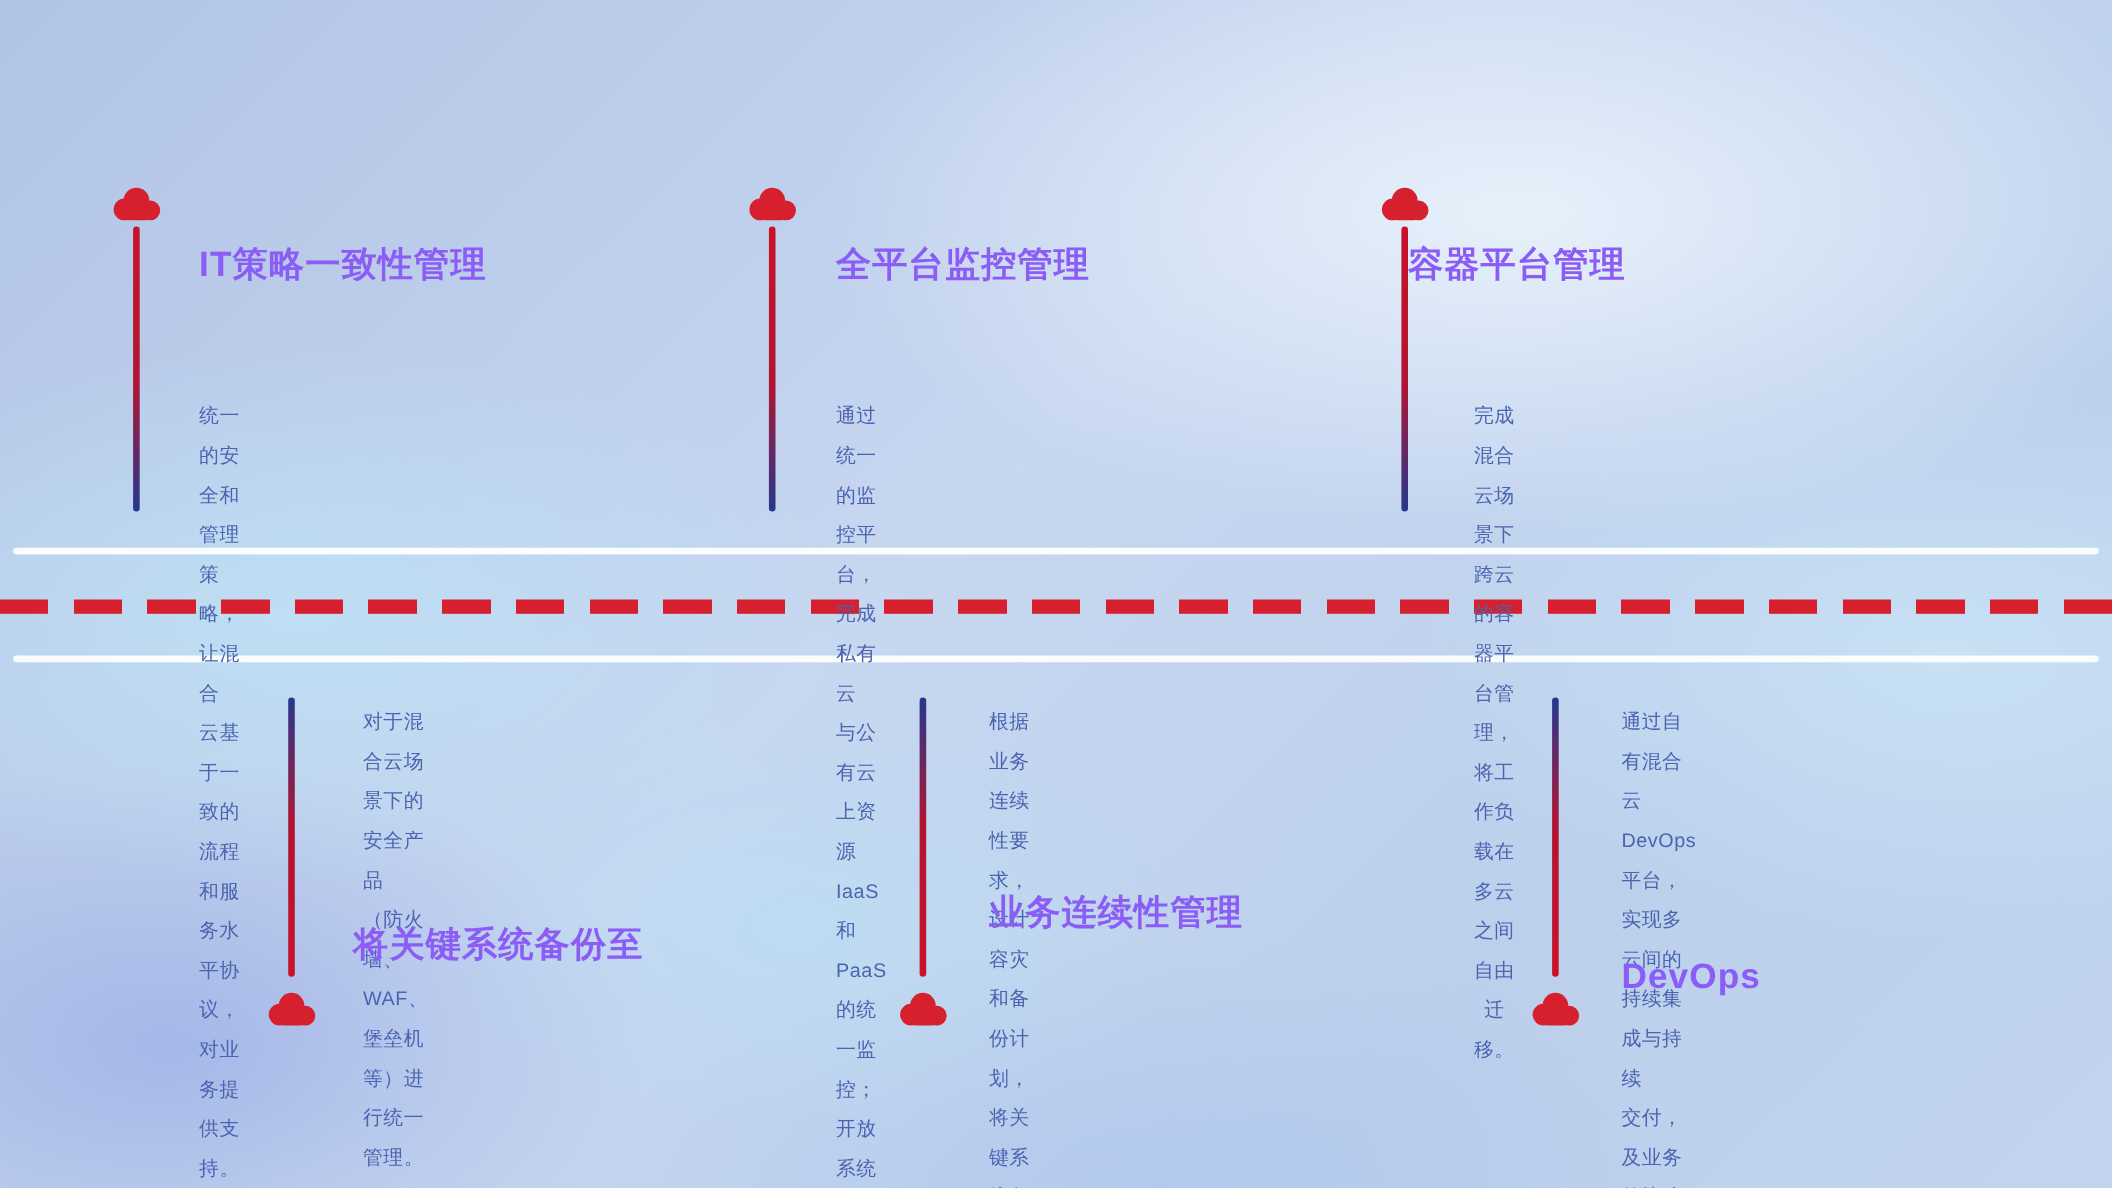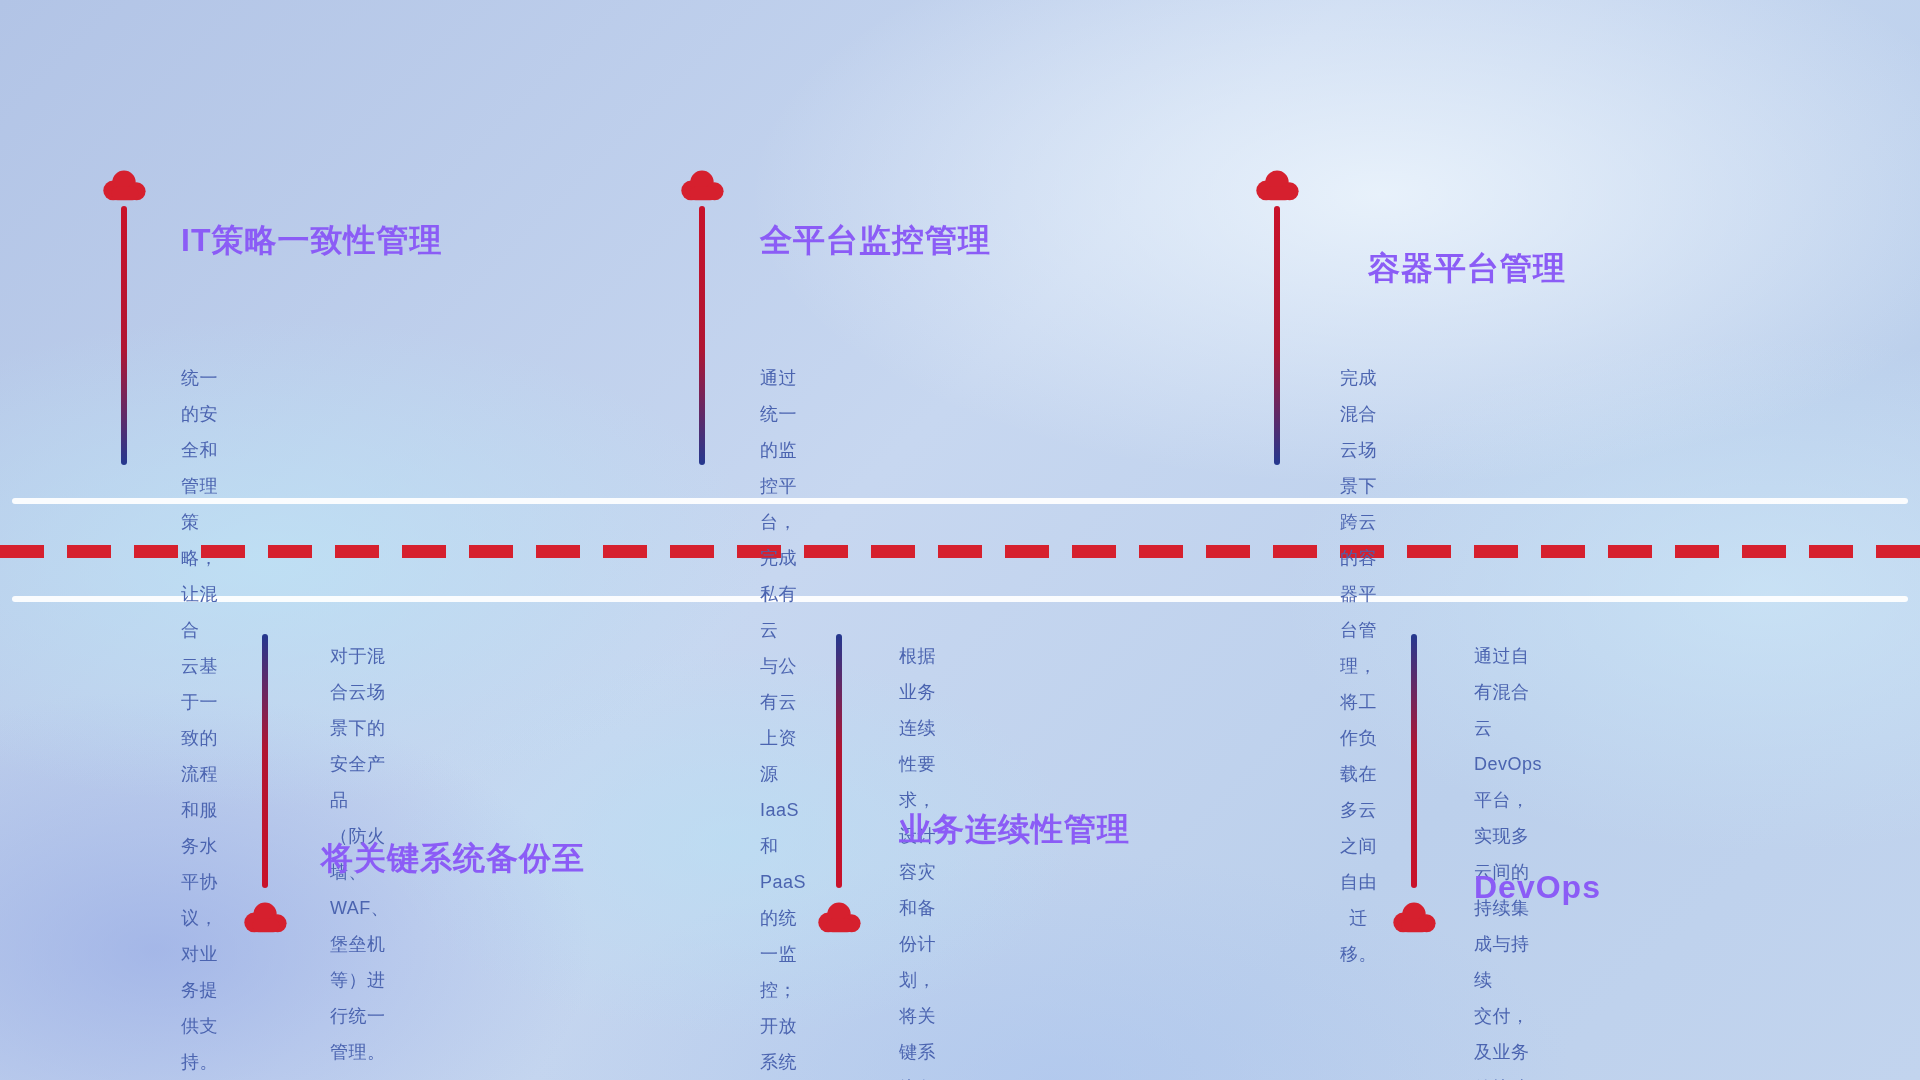--- a/index.html
+++ b/index.html
@@ -82,21 +82,21 @@
 <div class="item">
   <span class="cloud" style="left:1250px;top:166px;">
     <svg viewBox="0 0 60 40" fill="#d6202e">
         <circle cx="18" cy="26" r="11"></circle>
         <circle cx="30" cy="17" r="13"></circle>
         <circle cx="44" cy="27" r="10"></circle>
         <rect x="16" y="22" width="30" height="15" rx="7"></rect>
       </svg>
   </span>
   <div class="vline down" style="left:1274px;top:206px;height:259px;"></div>
-  <div class="title" style="left:1368px;top:220px;margin-top:28px;">容器平台管理</div>
+  <div class="title" style="left:1280px;top:220px;">容器平台管理</div>
   <div class="desc" style="left:1340px;top:360px;text-align:center;">完成混合云场景下跨云的容器平
 台管理，将工作负载在多云之间
 自由迁移。</div>
 </div>
 
 <div class="item">
   <div class="vline up" style="left:262px;top:634px;height:254px;"></div>
   <span class="cloud" style="left:238px;top:898px;">
     <svg viewBox="0 0 60 40" fill="#d6202e">
         <circle cx="18" cy="26" r="11"></circle>

